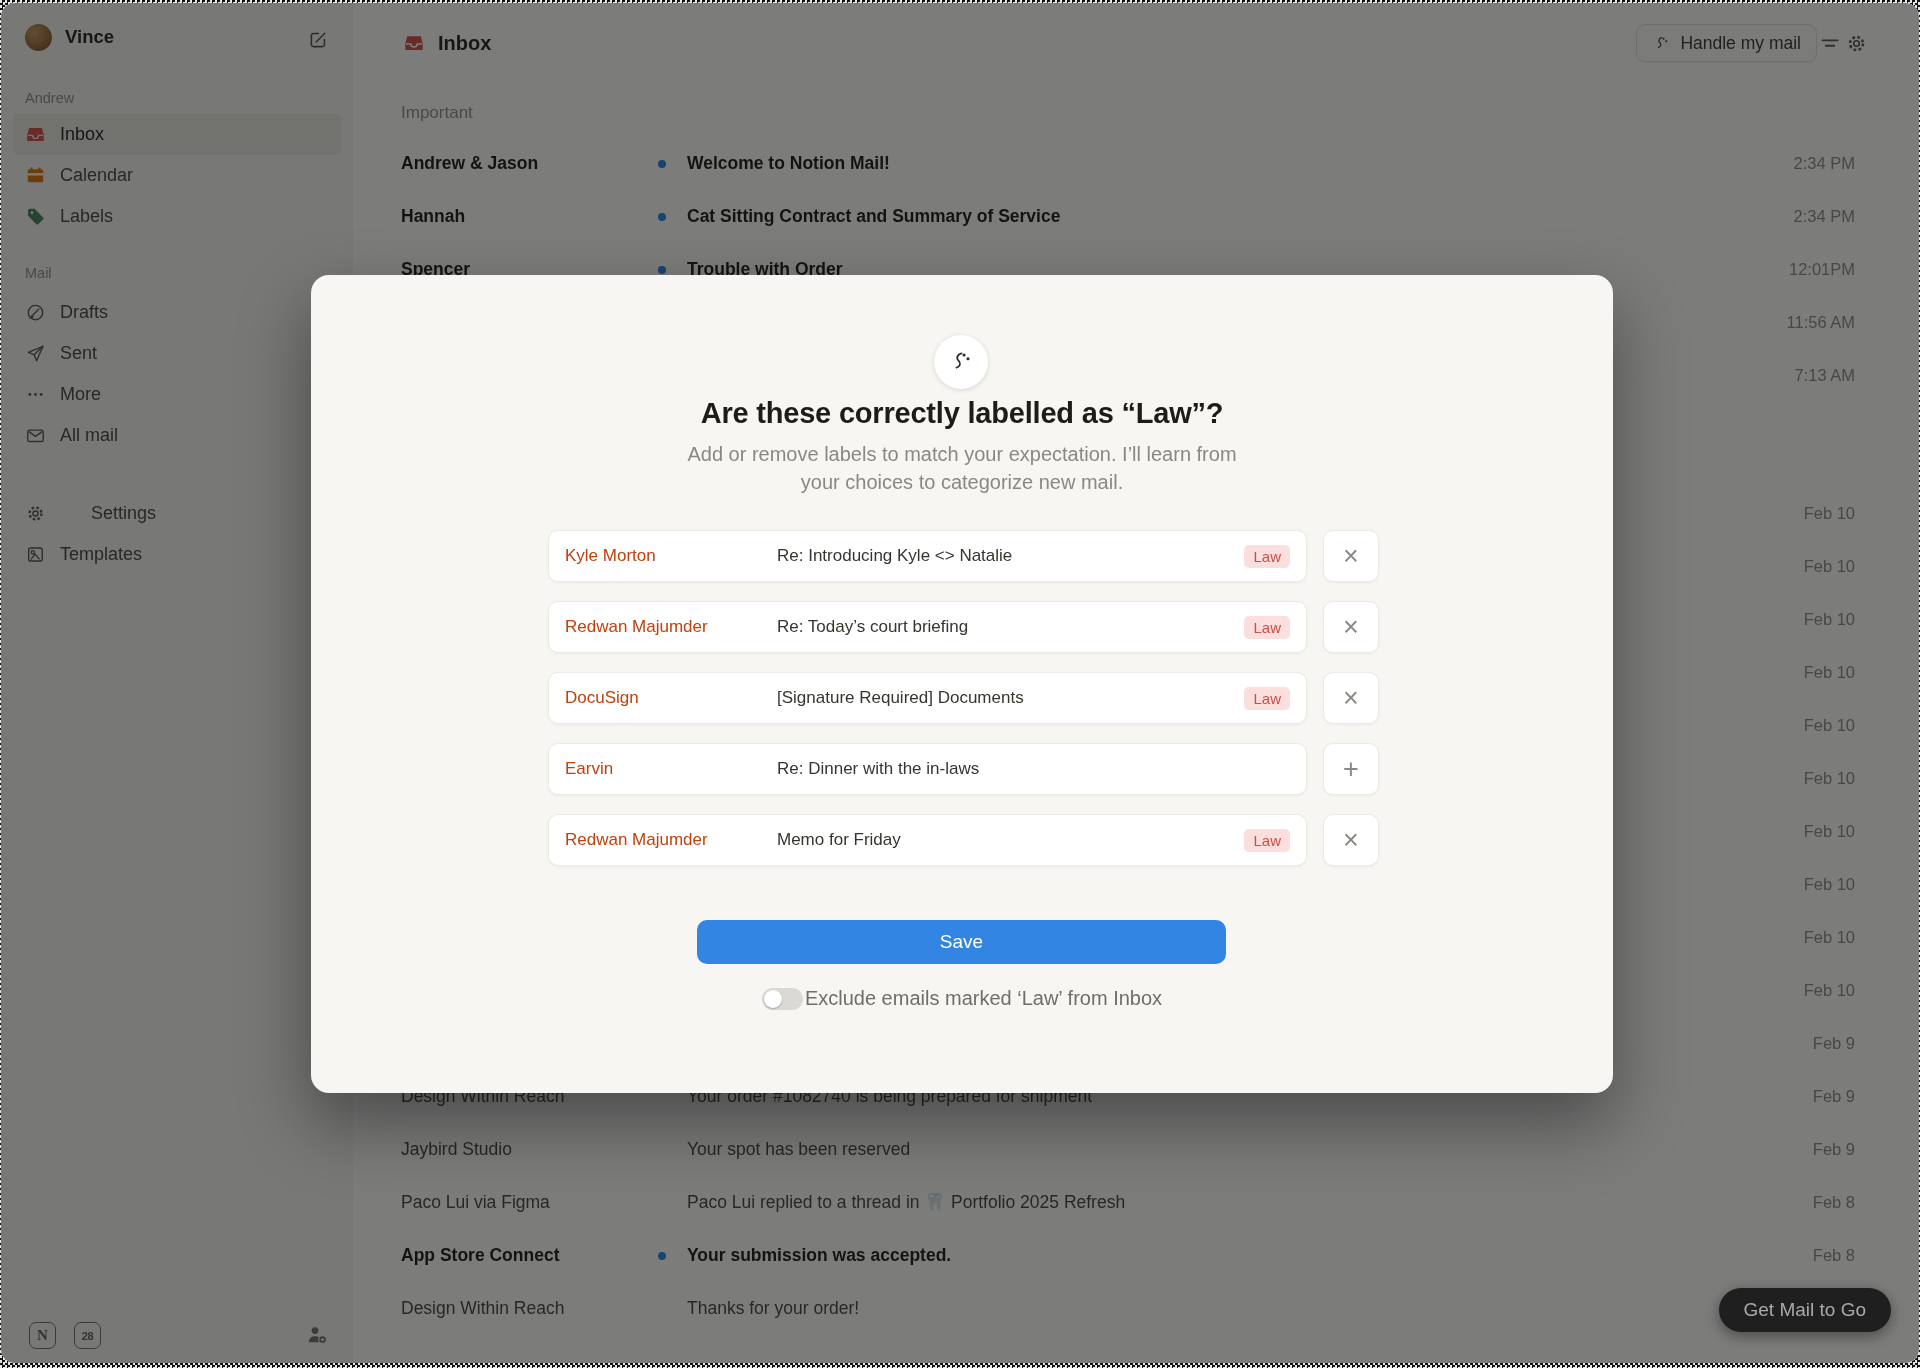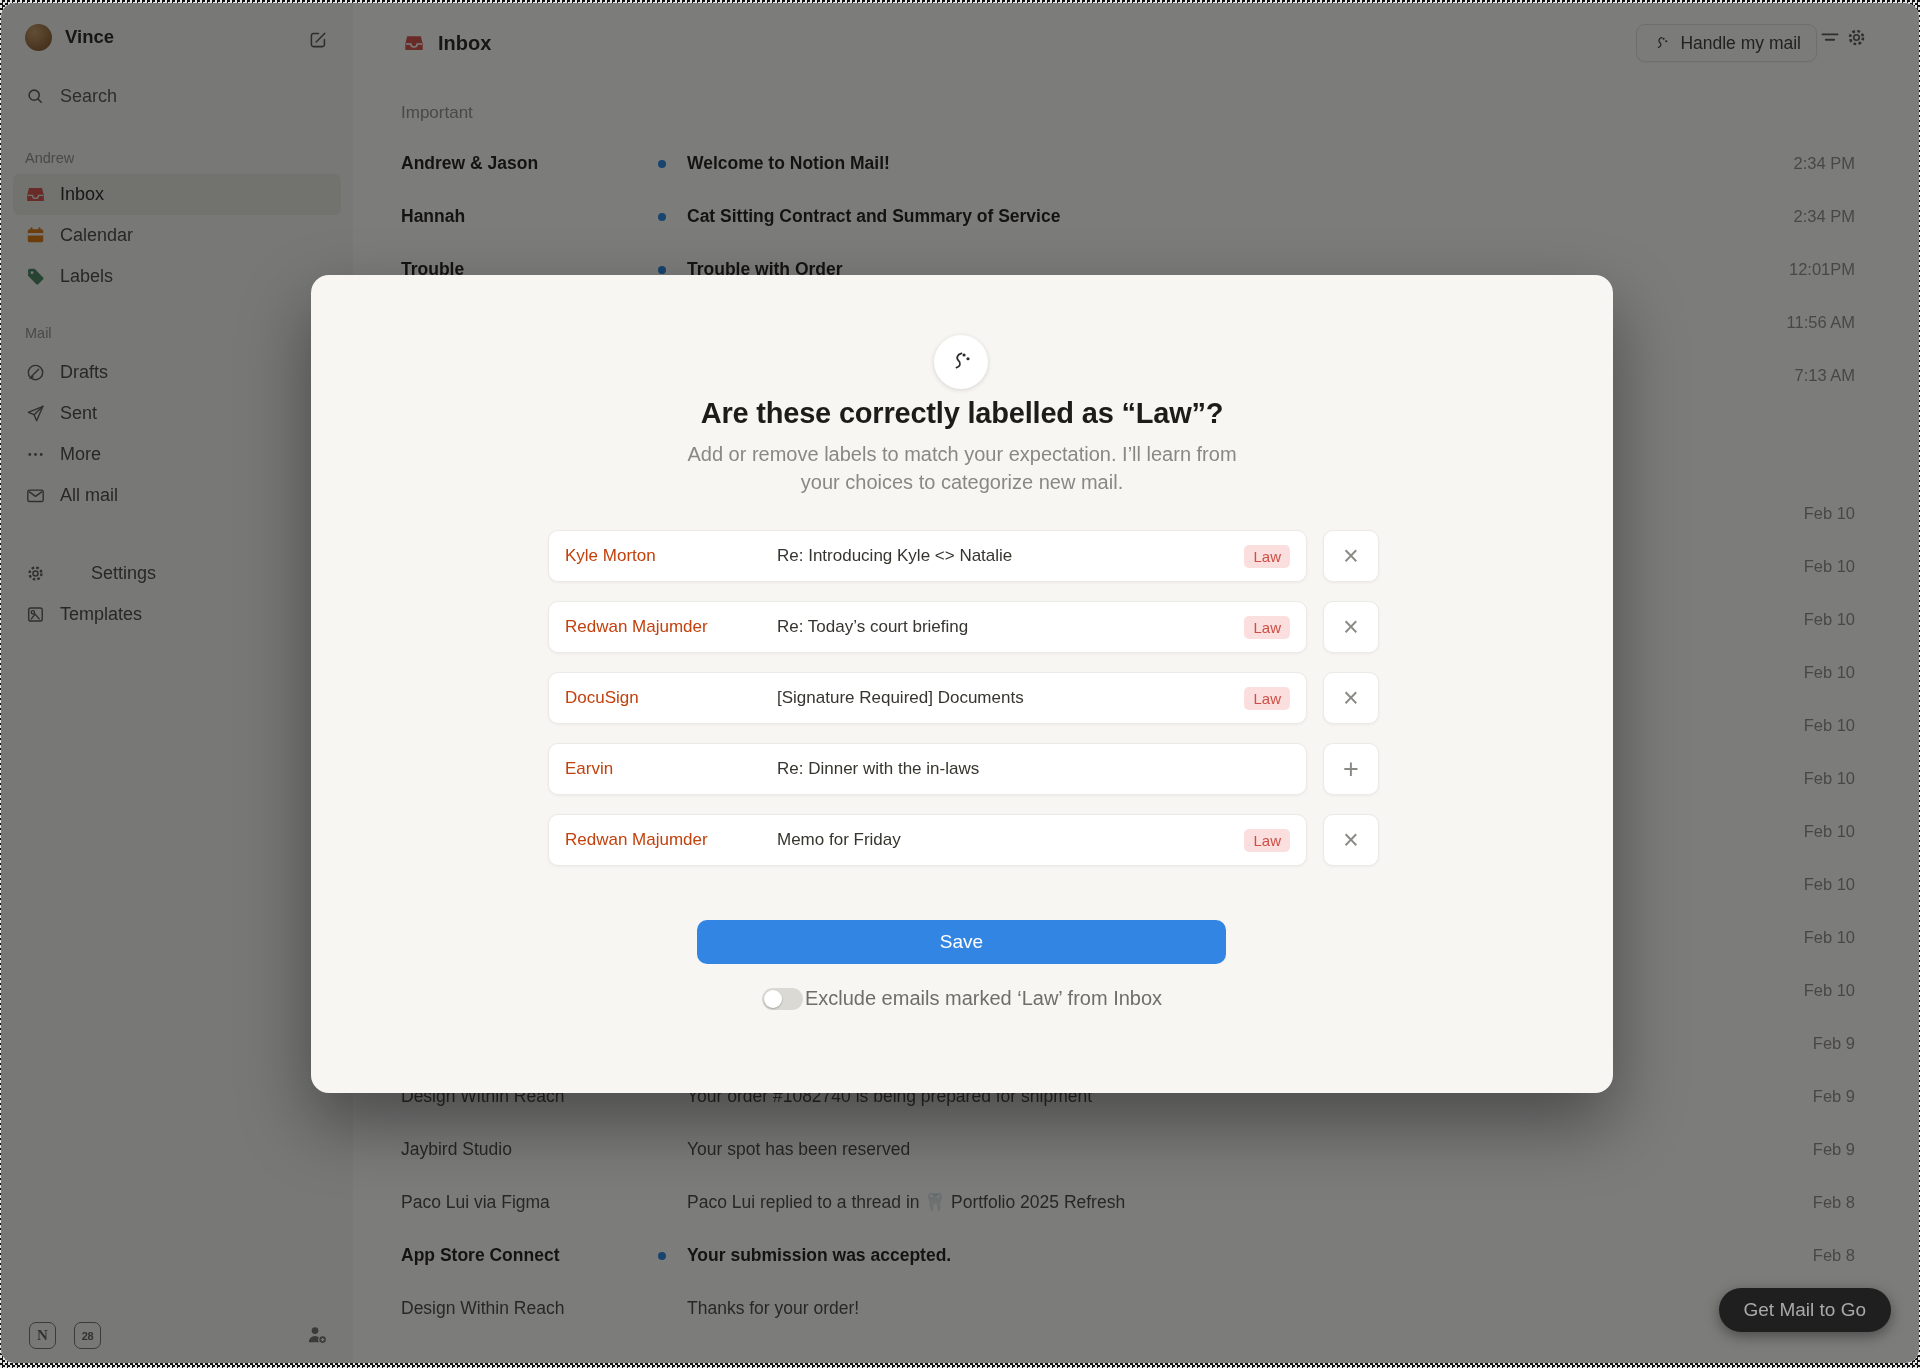--- a/index.html
+++ b/index.html
@@ -28,21 +28,21 @@
   .gap-settings { margin-top:37px;gap:45px; }
   .side-footer { position:absolute; bottom:14px; left:28px; display:flex; gap:18px; align-items:center; }
   .badge-sq { position:relative; width:27px; height:27px; border:1.7px solid #706f6a; border-radius:7px; display:flex; align-items:center; justify-content:center; color:#5d5c57; cursor:pointer; }
   .badge-n { font-size:15px; font-weight:700; font-family:"Liberation Serif", serif; }
   .badge-cal { font-size:11px; font-weight:700; letter-spacing:-0.3px; }
   .person-add { position:absolute; bottom:16px; right:24px; cursor:pointer; }
   
   .main { position:relative; flex:1; background:#ffffff; }
   .topbar { position:absolute; top:0; left:0; right:0; height:80px; display:flex; align-items:center; padding:0 50px; }
   .tb-title { display:flex; align-items:center; gap:13px; font-size:20px; font-weight:700; color:#1f1e1b; }
-  .tb-right { margin-left:auto; display:flex; align-items:flex-start; }
+  .tb-right { margin-left:auto; display:flex; align-items:center; }
   .handle-btn { height:38px; padding:0 15px; border:1px solid #e2e0dc; background:#fdfdfc; border-radius:9px; display:flex; align-items:center; gap:9px; font-size:17.5px; font-weight:500; color:#37352f; box-shadow:0 1px 2px rgba(0,0,0,.05); cursor:pointer; }
   .tb-icon { width:26px; height:26px; display:flex; align-items:center; justify-content:center; cursor:pointer; }
   .section-label { position:absolute; top:100px; left:48px; font-size:17px; color:#8f8e89; }
   .email-list { position:absolute; top:134px; left:0; right:0; }
   .erow { height:53px; display:flex; align-items:center; padding:0 64px 0 48px; font-size:17.5px; color:#45443f; cursor:pointer; }
   .erow .sender { width:257px; flex-shrink:0; white-space:nowrap; overflow:hidden; }
   .erow .dotw { width:29px; flex-shrink:0; display:flex; align-items:center; }
   .erow .dot { width:8px; height:8px; border-radius:50%; background:var(--unread-dot,#2383e2); opacity:0; }
   .erow.unread .dot { opacity:1; }
   .erow .subject { flex:1; white-space:nowrap; overflow:hidden; }
@@ -83,29 +83,20 @@
     </div>
     <div class="compose-btn">
       <span class="ic">
         <svg width="22" height="22" viewBox="0 0 24 24" fill="none" stroke="#52514d" stroke-width="1.7" stroke-linecap="round" stroke-linejoin="round">
           <path d="M12.5 5H7a2.2 2.2 0 0 0-2.2 2.2V17A2.2 2.2 0 0 0 7 19.2h9.8A2.2 2.2 0 0 0 19 17v-5.5"></path>
           <path d="M10 14.2 19.5 4.7"></path>
         </svg>
       </span>
     </div>
 
-    <div class="side-item search-row">
-      <span class="ic">
-        <svg width="21" height="21" viewBox="0 0 24 24" fill="none" stroke="#55544f" stroke-width="1.8" stroke-linecap="round">
-          <circle cx="10.5" cy="10.5" r="5.8"></circle>
-            <path d="M14.8 14.8 18.6 18.6"></path>
-        </svg>
-      </span>
-      <span>Search</span>
-    </div>
 
     <div class="sec-label">Andrew</div>
 
     <div class="side-item active">
       <span class="ic">
         <svg width="21" height="21" viewBox="0 0 24 24">
           <path d="M4.6 4.5h14.8l2.1 8.2v6.8h-19v-6.8z" fill="#d44c47"></path>
           <path d="M3.2 13h5.4a3.4 3.4 0 0 0 6.8 0h5.4" fill="none" stroke="#e9e8e4" stroke-width="1.6"></path>
         </svg>
       </span>
@@ -257,21 +248,21 @@
   </div>
         <div class="erow unread">
     <span class="sender">Hannah</span>
     <span class="dotw">
             <span class="dot"></span>
           </span>
     <span class="subject">Cat Sitting Contract and Summary of Service</span>
     <span class="time">2:34 PM</span>
   </div>
         <div class="erow unread">
-    <span class="sender">Trouble</span>
+    <span class="sender">Spencer</span>
     <span class="dotw">
             <span class="dot"></span>
           </span>
     <span class="subject">Trouble with Order</span>
     <span class="time">12:01PM</span>
   </div>
         <div class="erow">
     <span class="sender"></span>
     <span class="dotw">
             <span class="dot"></span>

